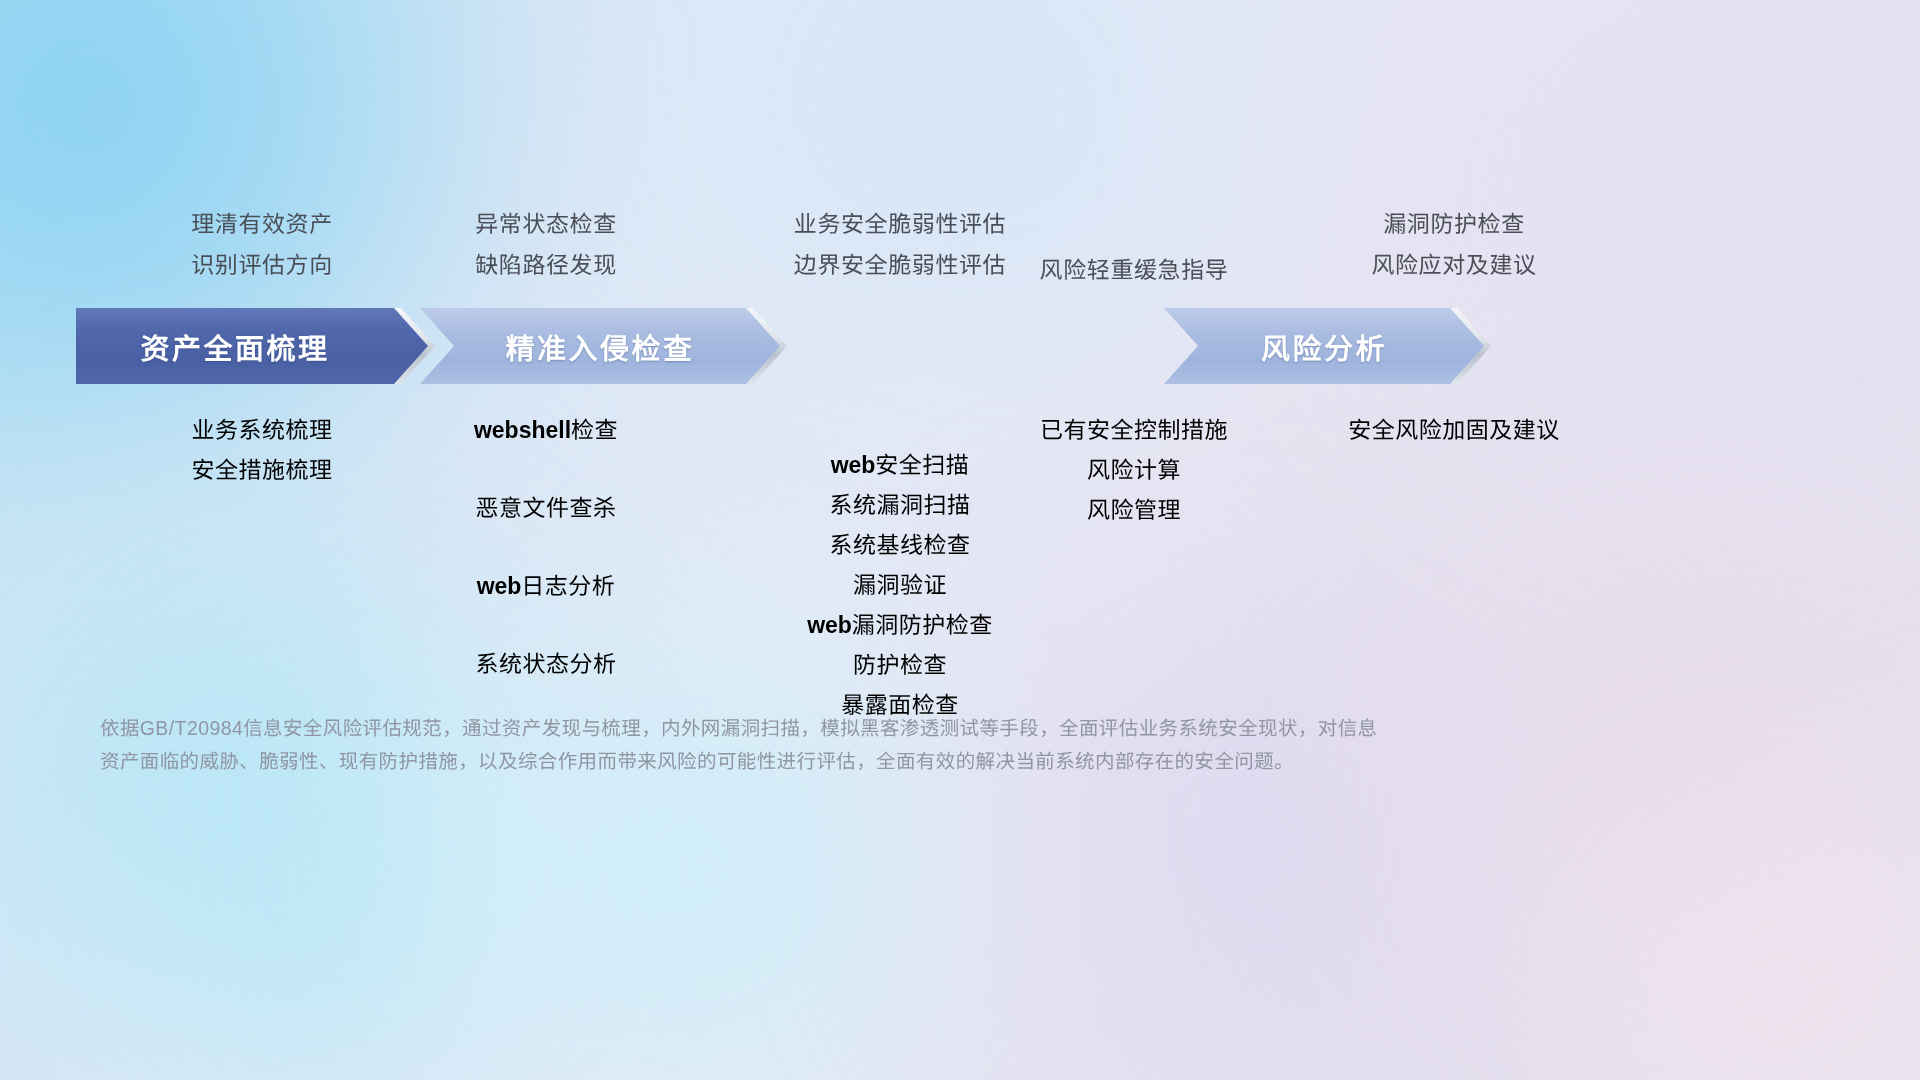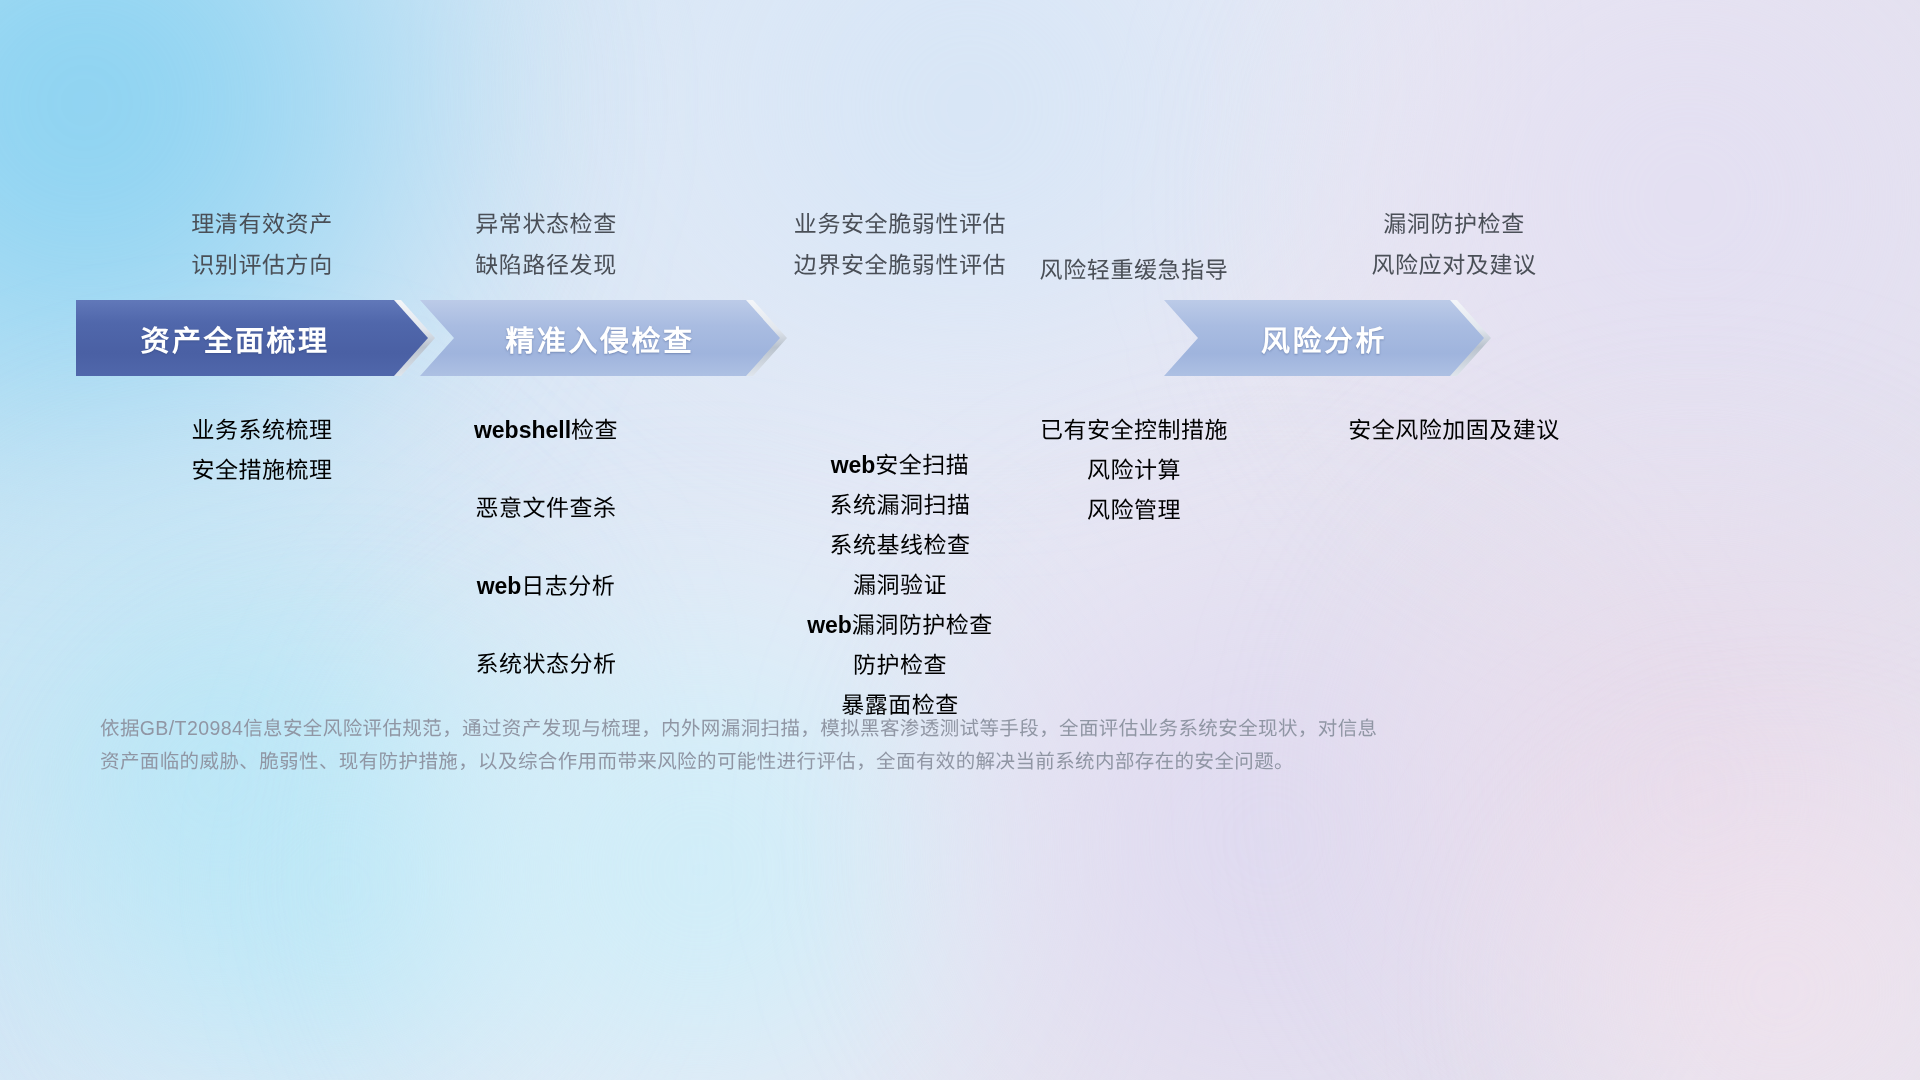--- a/index.html
+++ b/index.html
@@ -52,21 +52,21 @@
     display:flex;
   }
   .col{flex:0 0 auto;display:flex;flex-direction:column;align-items:center;}
   .top-line{
     font-size:23px;line-height:41px;color:#4a4f57;letter-spacing:.6px;
     white-space:nowrap;font-weight:400;
   }
 
   
   #band{
-    position:absolute;left:76px;top:300px;width:1768px;height:76px;
+    position:absolute;left:76px;top:308px;width:1768px;height:76px;
   }
   .chev{
     position:absolute;top:0;height:76px;
     display:flex;align-items:center;
   }
   .chev .shape{position:absolute;inset:0;}
   .chev .lbl{
     position:relative;z-index:3;width:100%;text-align:center;
     font-size:29px;font-weight:bold;letter-spacing:2.5px;
     text-shadow:0 1px 2px rgba(40,60,110,.35);

